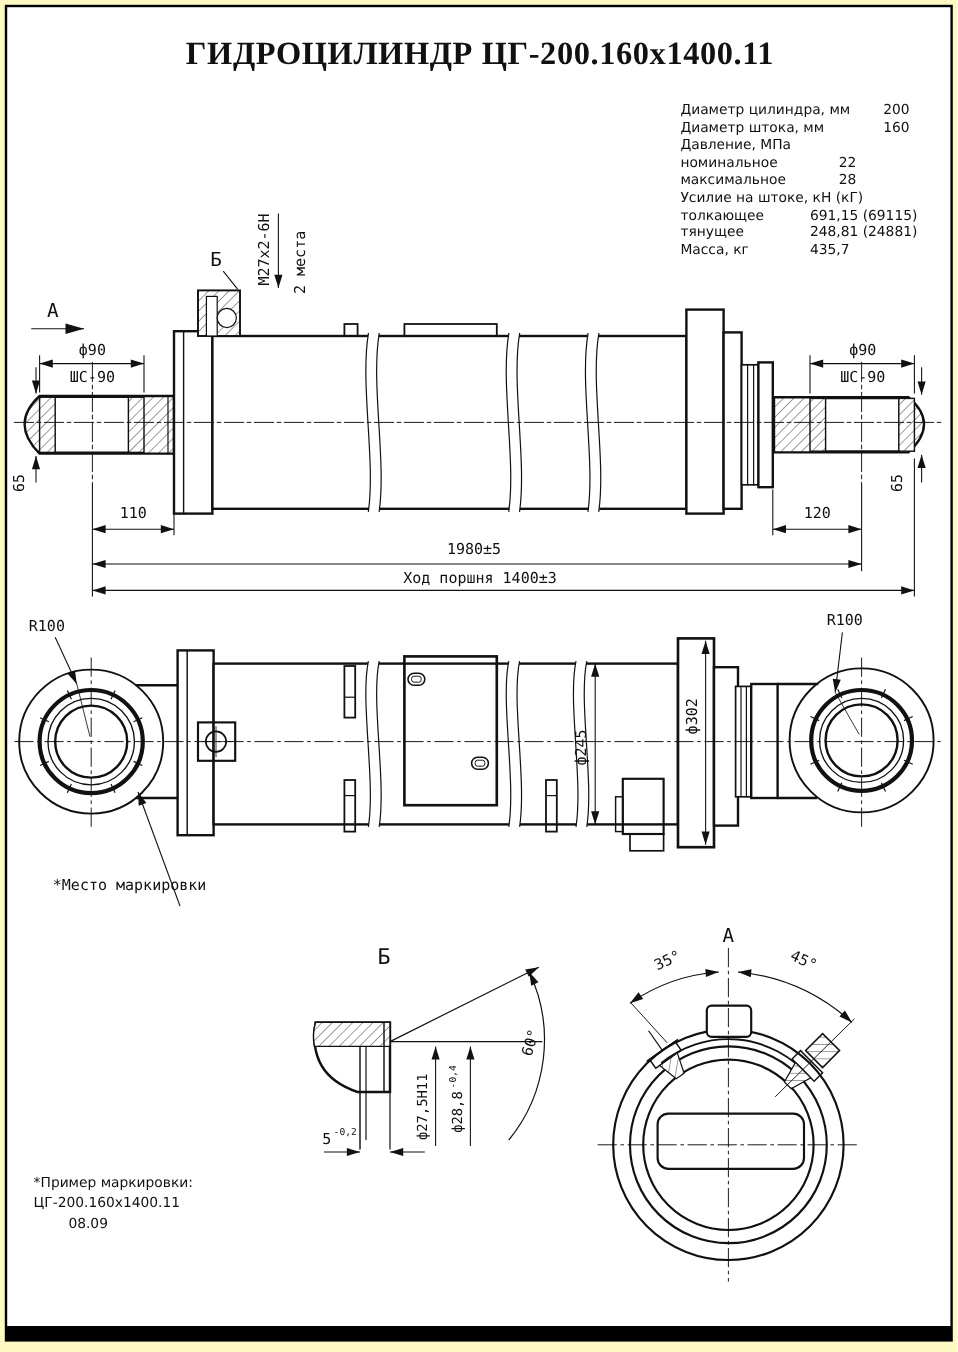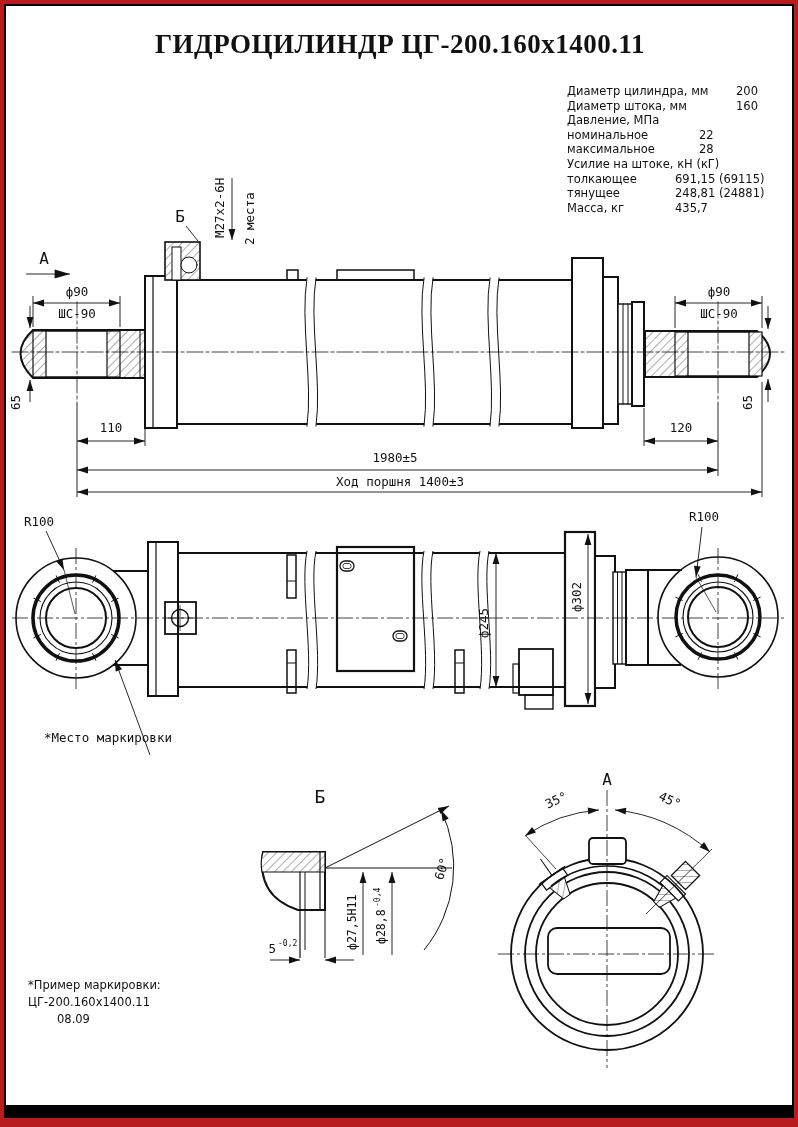--- a/index.html
+++ b/index.html
@@ -1,16 +1,16 @@
 <!DOCTYPE html>
 <html><head>
 <meta charset="utf-8">
 <style>
   html,body{margin:0;padding:0;background:#fff;}
-  .page{width:798px;height:1127px;position:relative;background:#b91c1c;overflow:hidden;}
+  .page{width:798px;height:1127px;position:relative;background:#fef9c3;overflow:hidden;}
   svg{display:block;}
   text{fill:#111;}
   .ttl{font-family:"Liberation Serif",serif;font-weight:bold;font-size:27px;letter-spacing:.5px;}
   .ms{font-family:"DejaVu Sans",sans-serif;font-size:11.5px;}
   .dim{font-family:"DejaVu Sans Mono",monospace;font-size:12.5px;}
   .dimS{font-family:"DejaVu Sans Mono",monospace;font-size:8px;}
   .lbl{font-family:"DejaVu Sans Mono",monospace;font-size:16px;}
   .lblB{font-family:"DejaVu Sans Mono",monospace;font-size:18px;}
 </style>
 </head>

